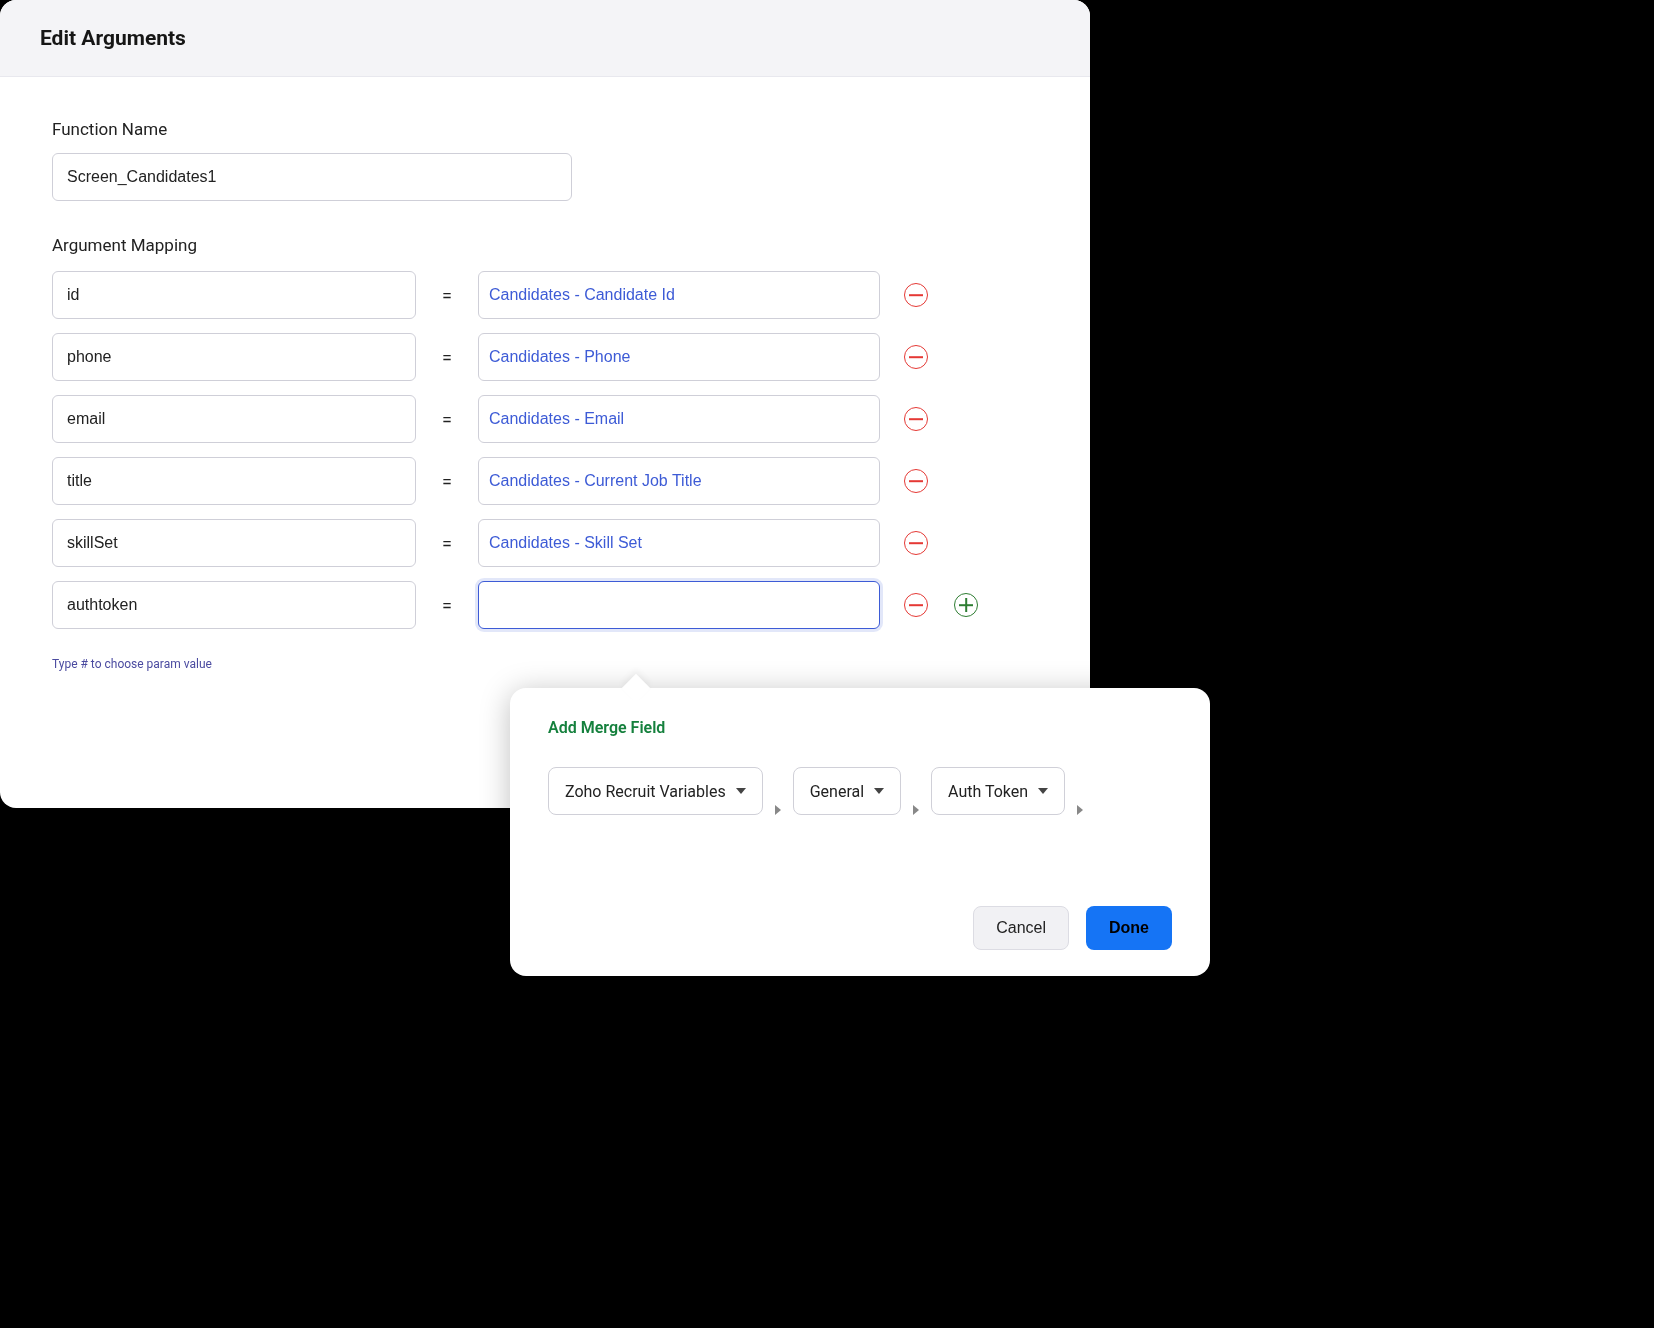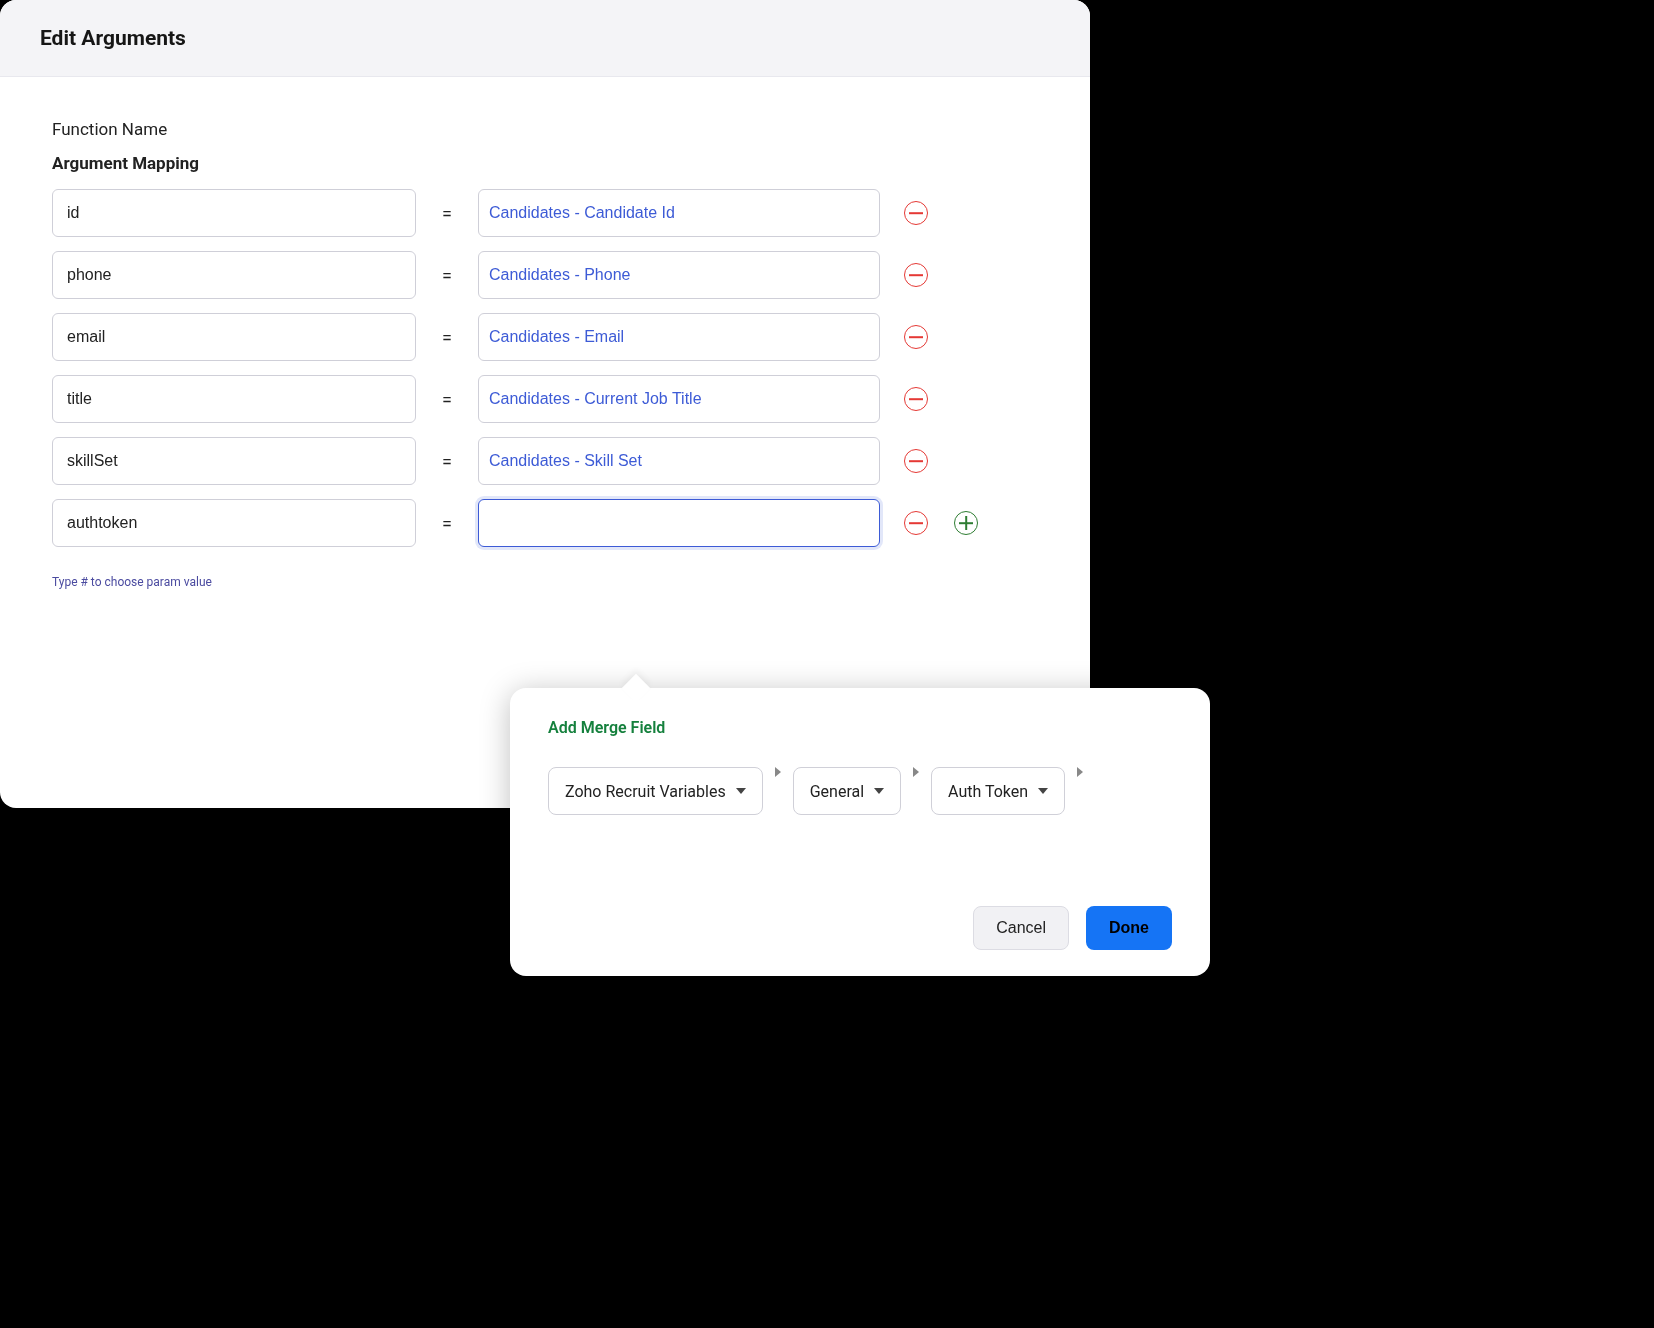--- a/index.html
+++ b/index.html
@@ -58,21 +58,20 @@
     outline: none;
   }
   .fn-name-wrap {
     width: 520px;
     margin-bottom: 34px;
   }
   .section-label {
     font-size: 17px;
     color: #222;
     margin-bottom: 16px;
-    font-weight: bold;
   }
 
   .row {
     display: flex;
     align-items: center;
     gap: 22px;
     margin-bottom: 14px;
   }
   .col-arg {
     width: 364px;
@@ -177,21 +176,21 @@
     box-shadow: -3px -3px 6px rgba(0,0,0,0.05);
   }
   .popover-title {
     font-size: 16px;
     font-weight: 600;
     color: #15803d;
     margin-bottom: 30px;
   }
   .merge-row {
     display: flex;
-    align-items: flex-start;
+    align-items: flex-end;
     gap: 12px;
   }
   .select-chip {
     display: inline-flex;
     align-items: center;
     gap: 10px;
     height: 48px;
     padding: 0 16px;
     border: 1px solid #d0d0d8;
     border-radius: 8px;
@@ -247,20 +246,23 @@
 <div class="stage">
 
   <div class="panel">
     <div class="panel-header">
       <div class="panel-title">Edit Arguments</div>
     </div>
 
     <div class="panel-body">
 
       <div class="form-label">Function Name</div>
+      <div class="fn-name-wrap">
+        <input class="text-input" value="Screen_Candidates1" style="">
+      </div>
 
       <div class="section-label">Argument Mapping</div>
 
       <div class="row">
         <div class="col-arg">
           <input class="text-input" value="id" style="">
         </div>
         <div class="eq">=</div>
         <div class="col-val">
           <input class="val-input" value="Candidates - Candidate Id" style="">

